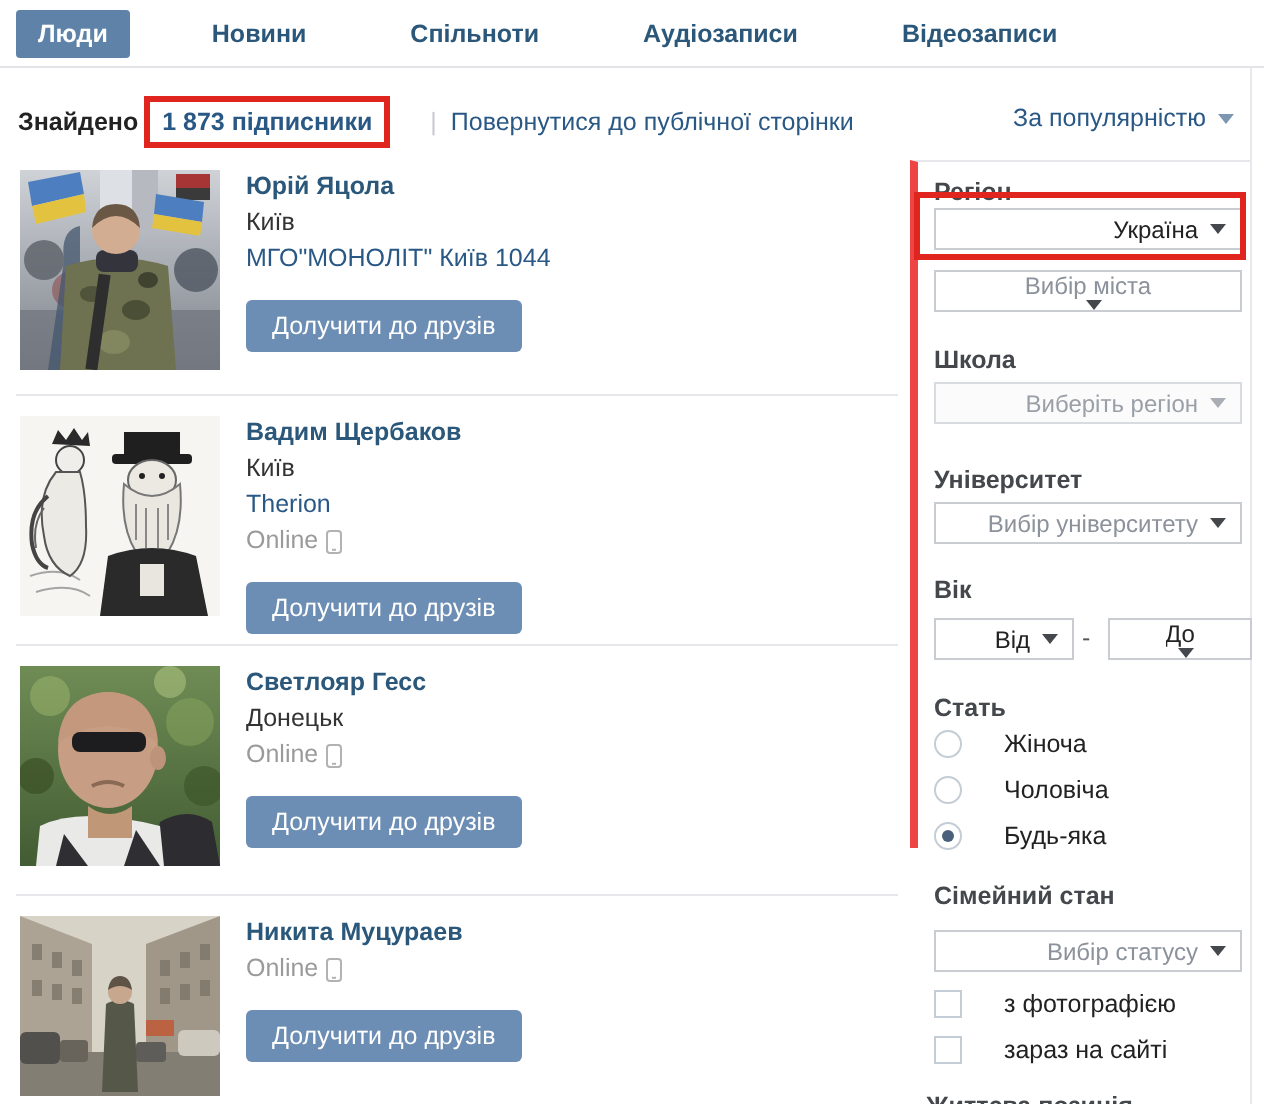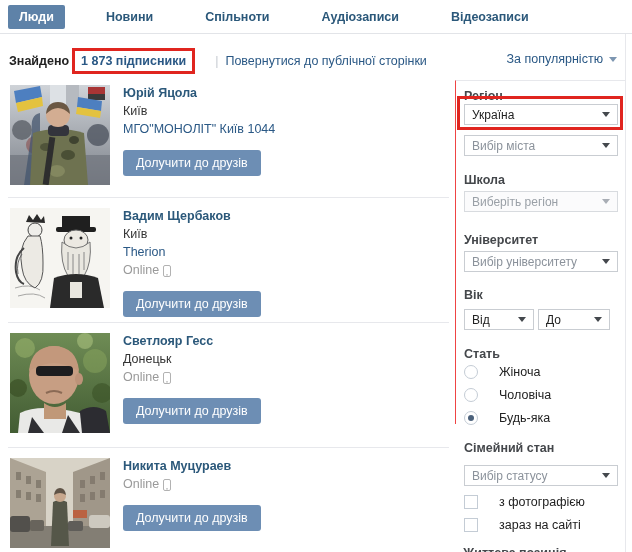--- a/index.html
+++ b/index.html
@@ -53,21 +53,21 @@
   .online { color:#9a9a9a; display:flex; align-items:center; gap:4px; }
   .add-btn {
     margin-top:9px; height:26px; padding:0 13px; border:0; border-radius:3px;
     background:#6d8eb4; color:#fff; font-family:"Liberation Sans",sans-serif;
     font-size:12.5px; cursor:pointer; display:inline-block; line-height:26px;
   }
   .divider { position:absolute; left:8px; width:441px; height:1px; background:#e7e8ec; }
   
   .sidebar {
     position:absolute; left:455px; top:80px; width:170px; height:344px;
-    border-left:1px solid #ef4444; border-top:1px solid #e7e8ec; background:#fff;
+    border-left:4px solid #ef4444; border-top:1px solid #e7e8ec; background:#fff;text-align:right;
   }
   .sb-label { position:absolute; left:8px; font-weight:bold; color:#44474b; }
   .select {
     position:absolute; left:8px; width:154px; height:21px; background:#fff;
     border:1px solid #c9cdd2; display:flex; align-items:center; padding:0 7px;
     font-size:12px; cursor:pointer;
   }
   .select .val { flex:1; color:#222; overflow:hidden; white-space:nowrap; }
   .select .val.ph { color:#8b929b; }
   .select.disabled { border-color:#d8dbdf; background:#fbfbfc; cursor:default; }
@@ -282,21 +282,21 @@
     <button class="add-btn">Долучити до друзів</button>
   </div>
 </div>
 
 <div class="sidebar">
   <div class="sb-label" style="top:8px;">Регіон</div>
   <div class="select" style="top:23px;">
     <span class="val">Україна</span>
       <i class="arr"></i>
   </div>
-  <div class="select" style="top:54px;">
+  <div class="select" style="top:54px;flex-direction:column;">
     <span class="val ph">Вибір міста</span>
       <i class="arr"></i>
   </div>
 
   <div class="sb-label" style="top:92px;">Школа</div>
   <div class="select disabled" style="top:110px;">
     <span class="val">Виберіть регіон</span>
       <i class="arr gray"></i>
   </div>
 
@@ -305,21 +305,21 @@
     <span class="val ph">Вибір університету</span>
       <i class="arr"></i>
   </div>
 
   <div class="sb-label" style="top:207px;">Вік</div>
   <div class="select" style="top:228px; width:70px;">
     <span class="val">Від</span>
       <i class="arr"></i>
   </div>
   <span style="position:absolute; left:82px; top:231px; color:#555;">-</span>
-  <div class="select" style="top:228px; left:82px; width:72px;">
+  <div class="select" style="top:228px; left:95px; width:72px;flex-direction:column;">
     <span class="val">До</span>
       <i class="arr"></i>
   </div>
 
   <div class="sb-label" style="top:266px;">Стать</div>
   <div class="radio-row" style="top:284px;">
     <span class="radio"></span>
     <span class="opt-label">Жіноча</span>
   </div>
   <div class="radio-row" style="top:307px;">

